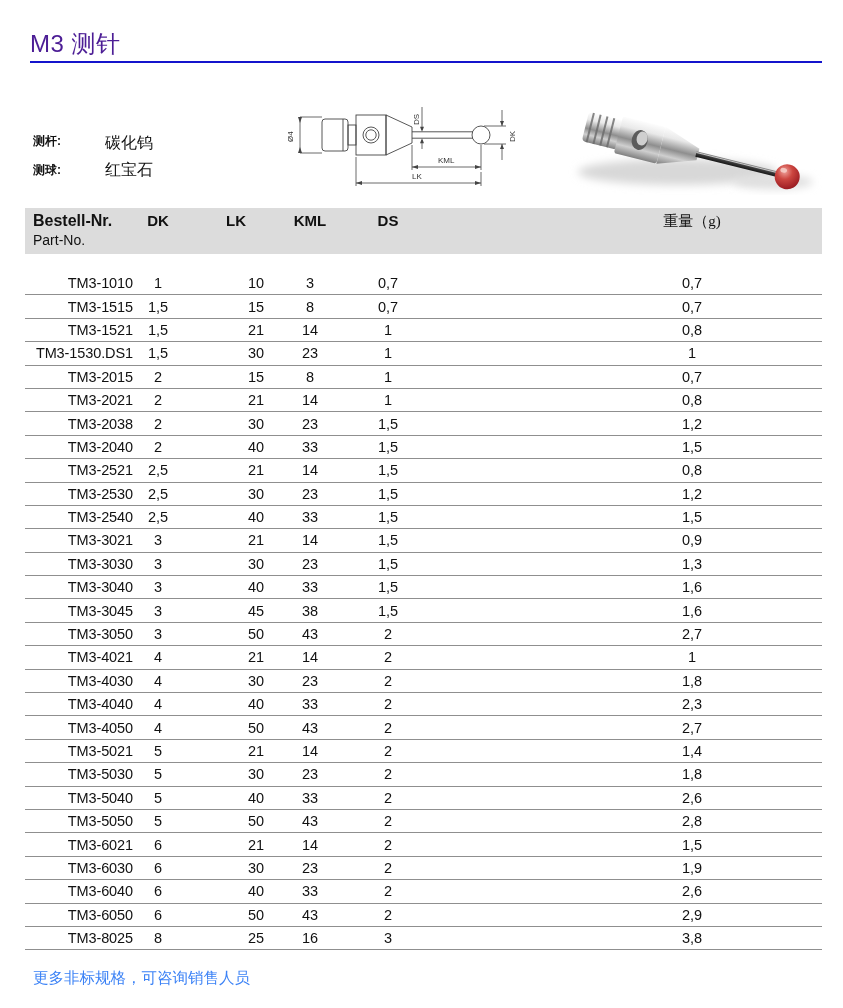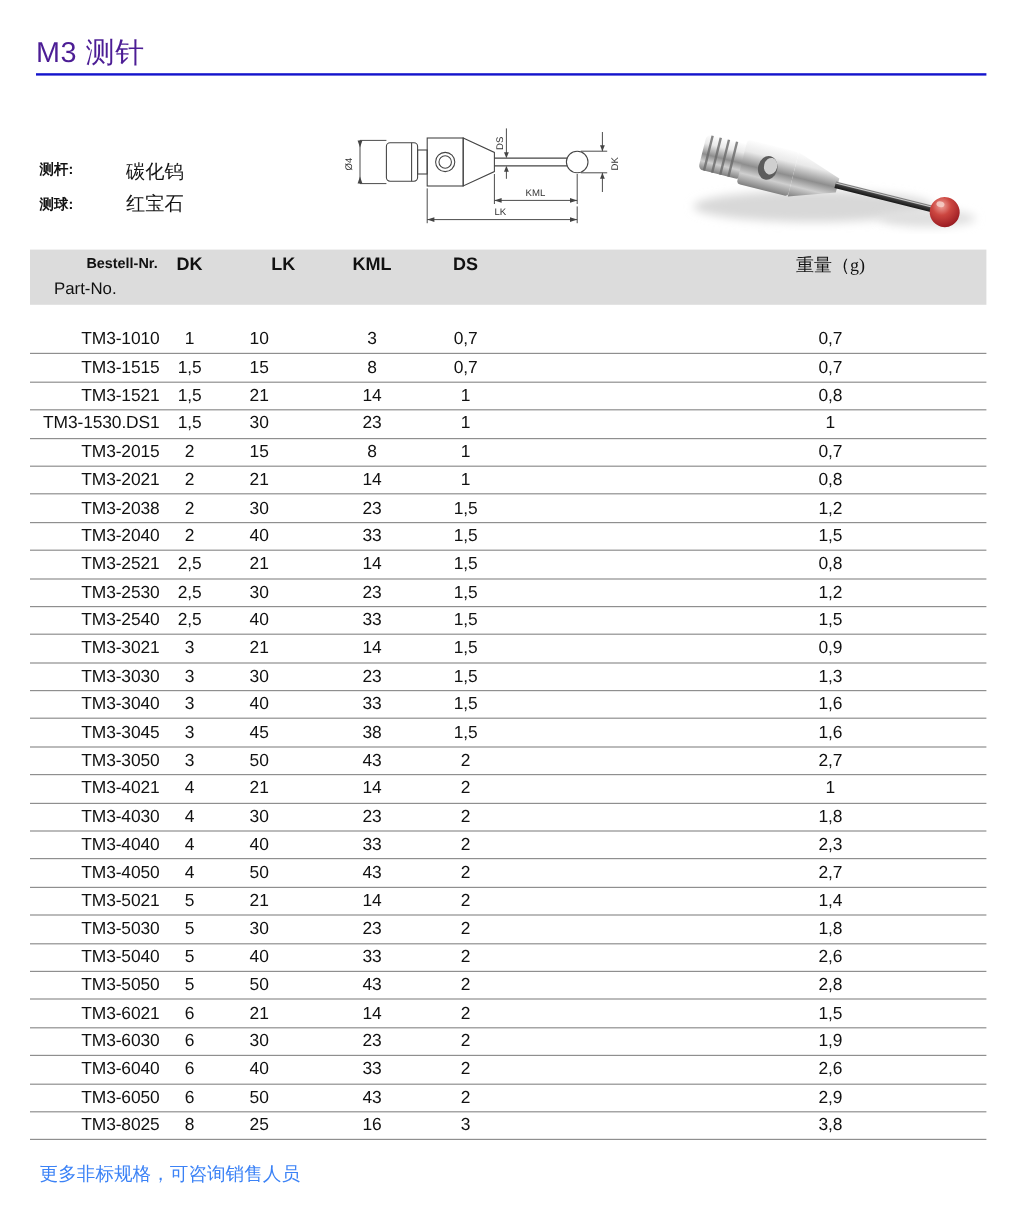--- a/index.html
+++ b/index.html
@@ -21,35 +21,35 @@
   
   .diagram { position:absolute; left:272px; top:95px; width:250px; height:100px; }
   .photo { position:absolute; left:568px; top:92px; width:266px; height:112px; }
   .dim-label { font-size:8px; fill:#333; font-family:"Liberation Sans",sans-serif; }
 
   
   .thead {
     position:absolute; left:25px; top:208px; width:797px; height:46px;
     background:#dcdcdc;
   }
-  .th-part1 { position:absolute; left:8px; top:4px; font-size:12px; font-weight:bold;margin-left:39px; }
-  .th-part2 { position:absolute; left:20px; top:24px; font-size:14px;text-align:center; }
+  .th-part1 { position:absolute; left:8px; top:4px; font-size:16px; font-weight:bold; }
+  .th-part2 { position:absolute; left:8px; top:24px; font-size:14px;text-align:center; }
   .th { position:absolute; top:4px; font-size:15px; font-weight:bold; text-align:center; }
   .th.dk { left:108px; width:50px; }
   .th.lk { left:183px; width:56px; }
   .th.kml { left:256px; width:58px; }
   .th.ds { left:334px; width:58px; }
   .th.weight { left:615px; width:104px; font-weight:normal; font-family:"Liberation Serif", serif; font-size:15px; }
 
   .tbody { position:absolute; left:25px; top:272px; width:797px; }
   .trow { display:flex; align-items:center; height:23.4px; border-bottom:1px solid #8f8f8f; padding-left:8px; font-size:14.5px; letter-spacing:-0.1px; }
   .cell { white-space:nowrap; }
   .col-part   { width:100px; text-align:right; }
   .col-dk     { width:50px;  text-align:center; }
-  .col-lk     { width:56px;  margin-left:25px; text-align:left; }
+  .col-lk     { width:56px;  margin-left:25px; text-align:right; }
   .col-kml    { width:58px;  margin-left:17px; text-align:center; }
   .col-ds     { width:58px;  margin-left:20px; text-align:center; }
   .col-weight { width:104px; margin-left:223px; text-align:center; }
 
   .footer-note { position:absolute; left:33px; top:968px; font-size:15.5px; font-family:Liberation Serif, serif; color:#3b82f6; }
 </style>
 </head>
 <body>
 
 <div class="page">

